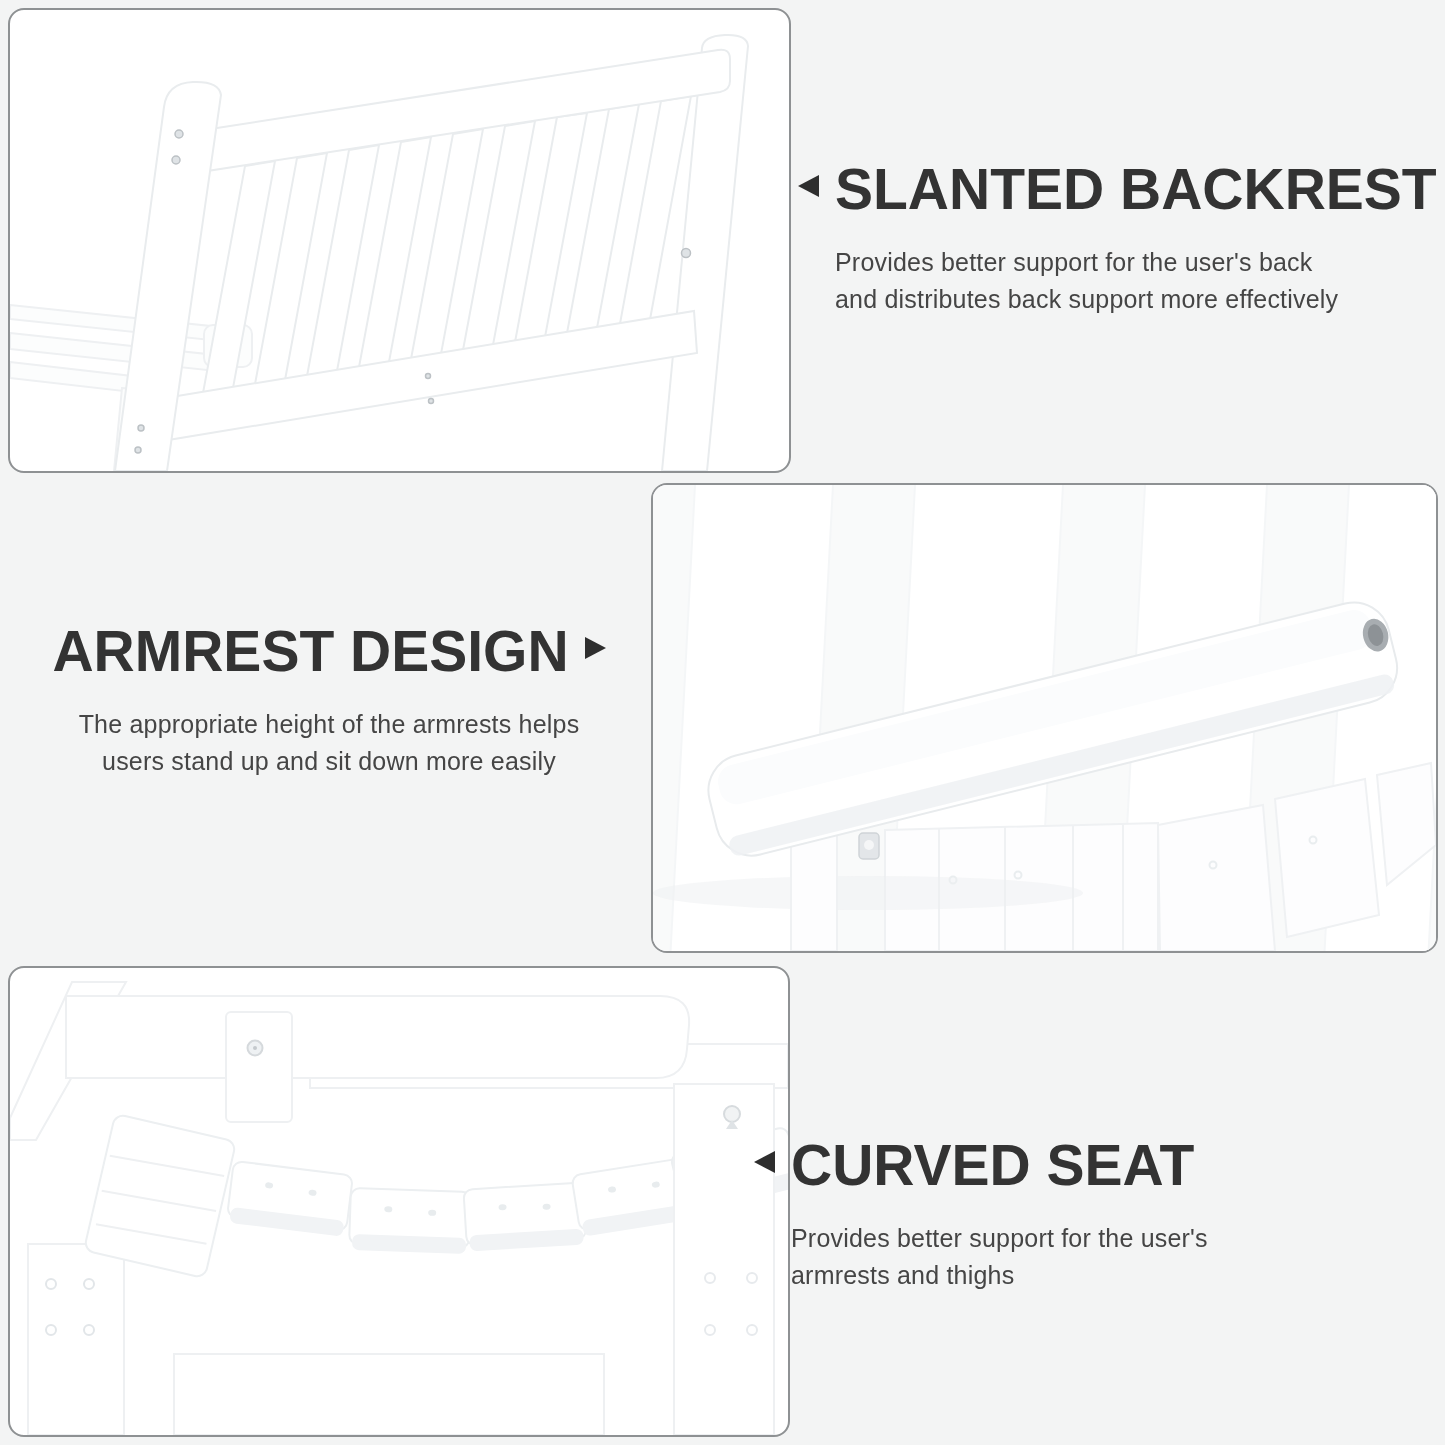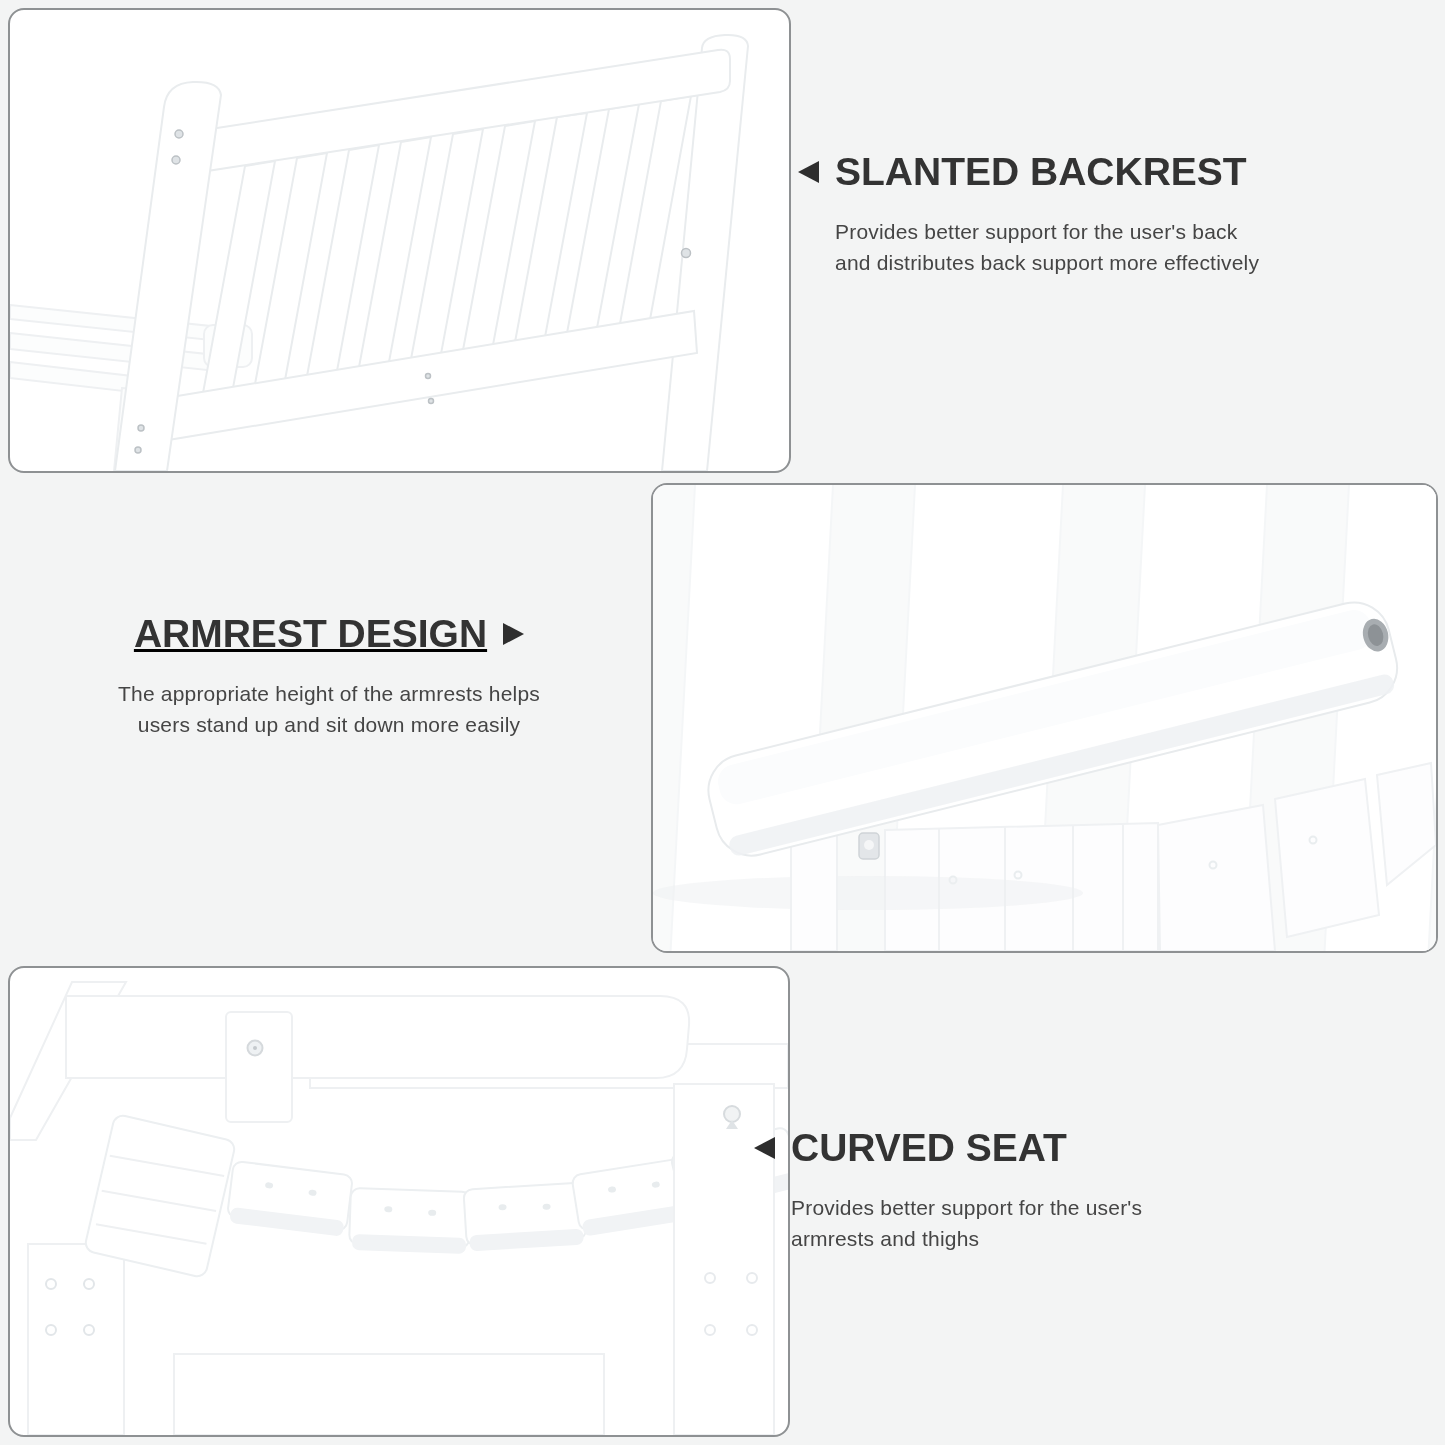--- a/index.html
+++ b/index.html
@@ -14,32 +14,32 @@
   }
   .panel svg{display:block;width:100%;height:100%;}
   #panel-backrest{left:8px;top:8px;width:783px;height:465px;}
   #panel-armrest{left:651px;top:483px;width:787px;height:470px;}
   #panel-seat{left:8px;top:966px;width:782px;height:471px;}
   .feature-block{position:absolute;}
   #feature-backrest-text{left:798px;top:150px;width:645px;}
   #feature-armrest-text{left:12px;top:612px;width:634px;text-align:center;}
   #feature-seat-text{left:754px;top:1126px;width:645px;}
   .title-row{display:flex;align-items:center;gap:16px;}
-  .title-row.center{display:inline-flex;text-decoration:underline;}
+  .title-row.center{display:inline-flex;}
   .feature-title{
-    font-weight:800;font-size:39px;line-height:1.12;letter-spacing:0px;
-    color:var(--heading-color,#333333);white-space:nowrap;
+    font-weight:800;font-size:57px;line-height:1.12;letter-spacing:0px;
+    color:var(--heading-color,#333333);white-space:nowrap;margin-top:8px;
   }
   .tri{width:0;height:0;flex:0 0 auto;}
   .tri-left{border-top:11px solid transparent;border-bottom:11px solid transparent;
             border-right:21px solid var(--arrow-color,#2e2e2e);}
   .tri-right{border-top:11px solid transparent;border-bottom:11px solid transparent;
              border-left:21px solid var(--arrow-color,#2e2e2e);}
   .feature-desc{
-    margin-top:22px;font-size:21px;line-height:1.48;color:var(--body-color,#454545);
+    margin-top:22px;font-size:25px;line-height:1.48;color:var(--body-color,#454545);
     letter-spacing:0.2px;
   }
   #feature-backrest-text .feature-desc, #feature-seat-text .feature-desc{margin-left:37px;}
 </style>
 </head>
 <body>
 
 <div class="panel" id="panel-backrest">
   <svg viewBox="0 0 779 461" preserveAspectRatio="none">
 

